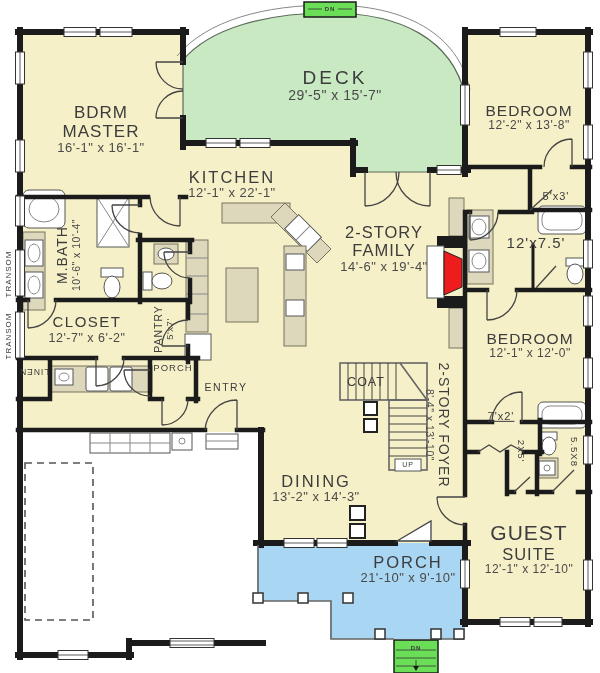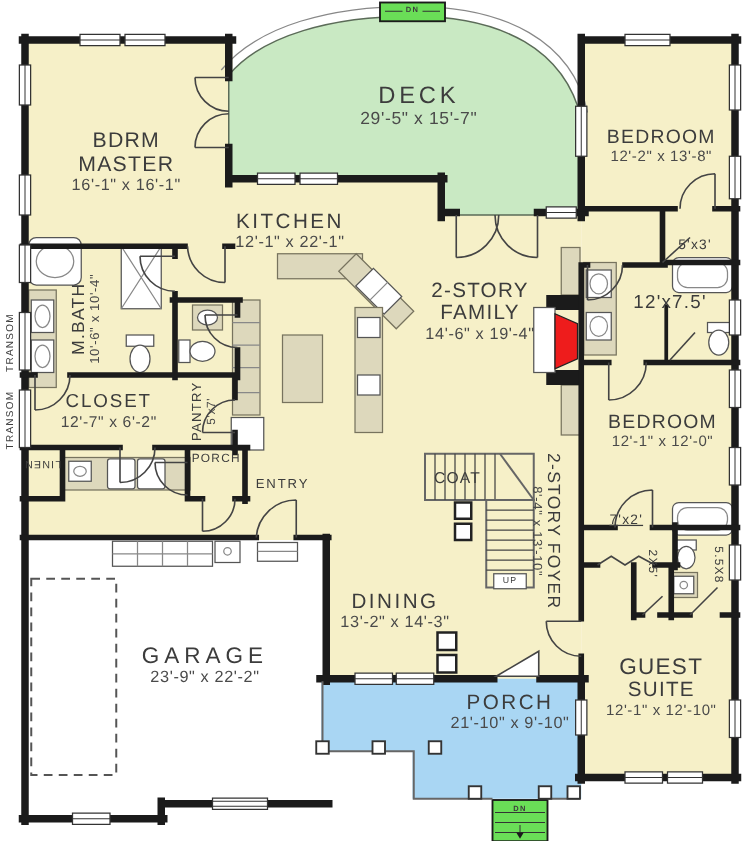--- a/index.html
+++ b/index.html
@@ -332,26 +332,22 @@
     <div class="nm" style="font-size:9.5px">5.5X8</div>
   </div>
   <div class="lbl r90" style="left:437px;top:425px;">
     <div class="nm" style="font-size:14px;letter-spacing:1px">2-STORY FOYER</div>
     <div class="dm" style="font-size:10.5px">8'-4" x 13'-10"</div>
   </div>
   <div class="lbl" style="left:316px;top:489px;">
     <div class="nm" style="font-size:16.5px;letter-spacing:2px">DINING</div>
     <div class="dm" style="font-size:13px">13'-2" x 14'-3"</div>
   </div>
-  <div class="lbl" style="left:164px;top:532px;">
-    <div class="nm" style="font-size:18px;letter-spacing:4px">GARAGE</div>
-    <div class="dm" style="font-size:13px">23'-9" x 22'-2"</div>
-  </div>
   <div class="lbl" style="left:529px;top:549px;">
-    <div class="nm" style="font-size:18px">GUEST</div>
+    <div class="nm" style="font-size:21px">GUEST</div>
     <div class="nm" style="font-size:16.5px">SUITE</div>
     <div class="dm" style="font-size:12px">12'-1" x 12'-10"</div>
   </div>
   <div class="lbl" style="left:408px;top:570px;">
     <div class="nm" style="font-size:16.5px;letter-spacing:2px">PORCH</div>
     <div class="dm" style="font-size:13px">21'-10" x 9'-10"</div>
   </div>
   <div class="lbl" style="left:330px;top:9px;">
     <div class="nm" style="font-size:6px;font-weight:bold;letter-spacing:1px">DN</div>
   </div>

